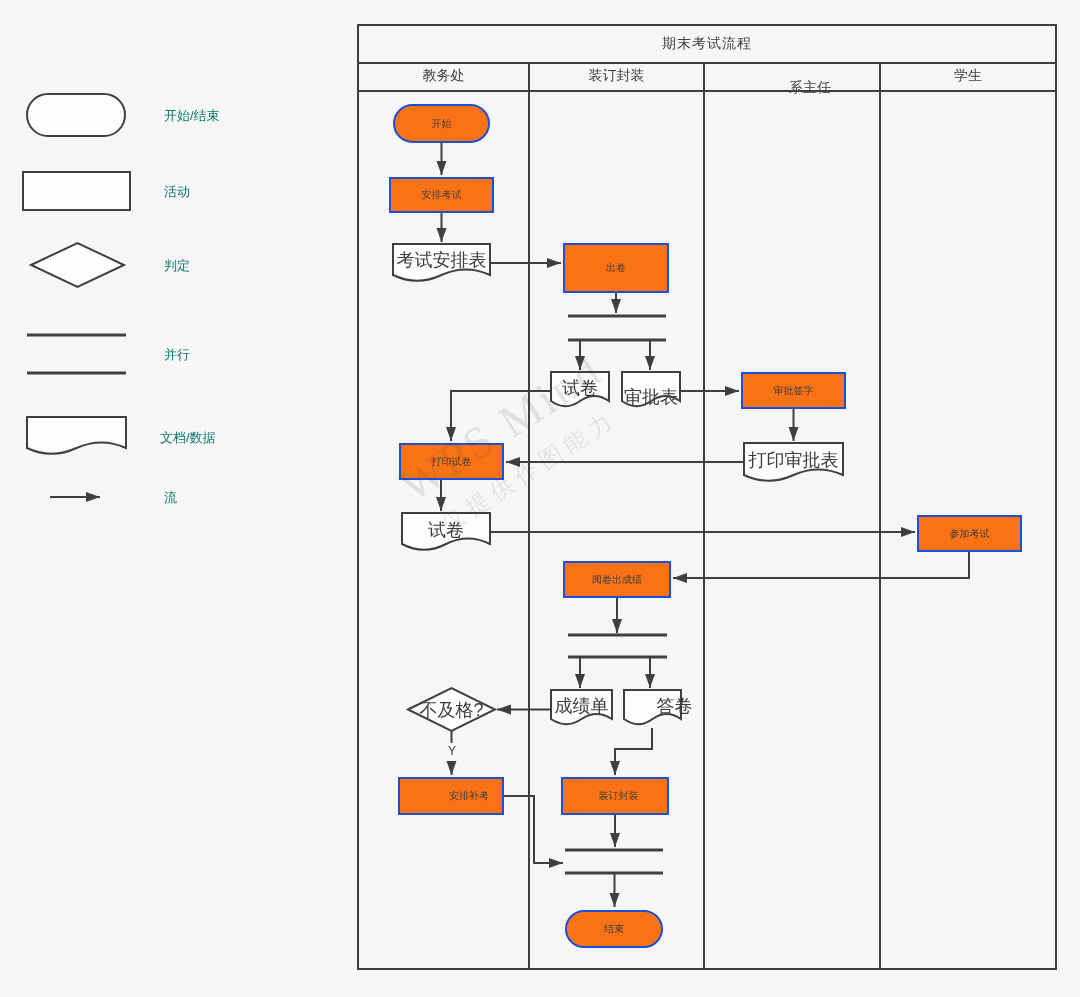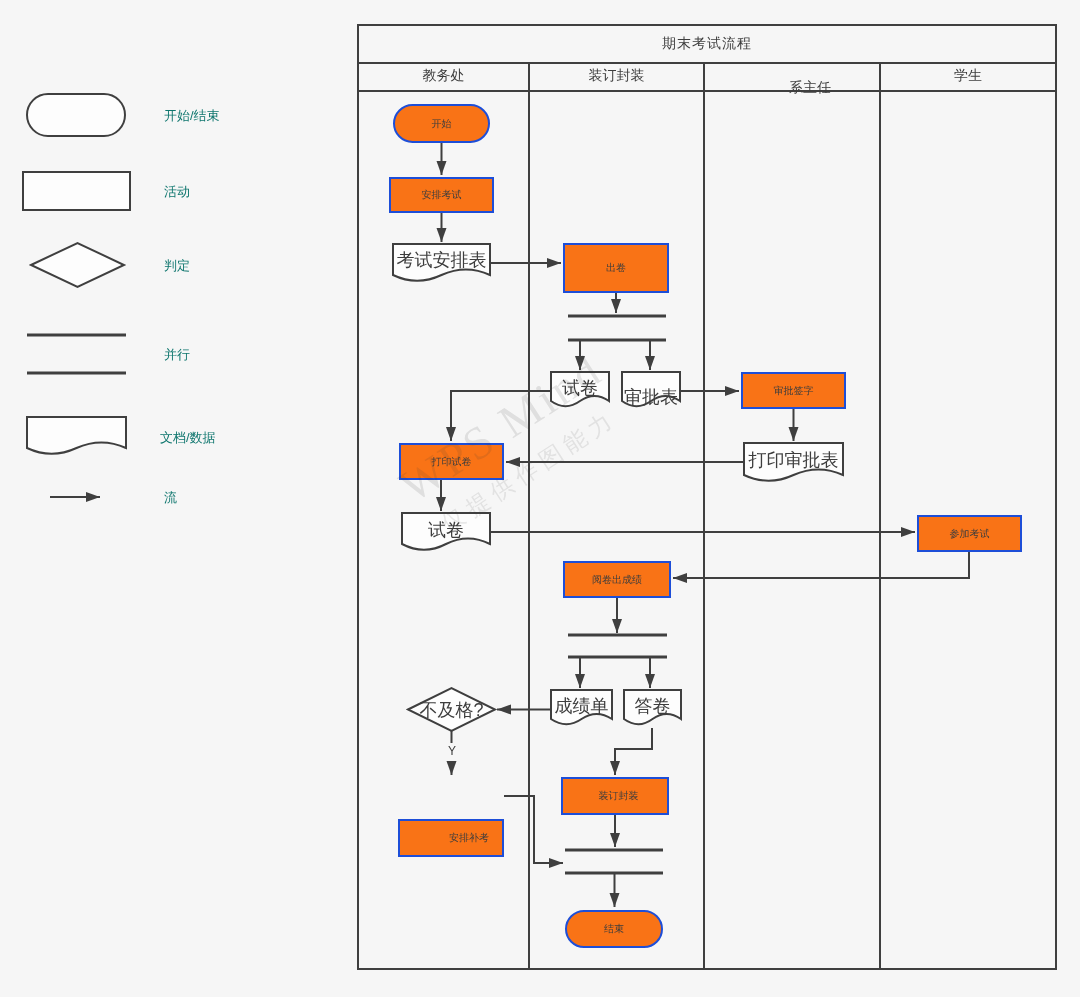--- a/index.html
+++ b/index.html
@@ -124,31 +124,31 @@
     <div class="hdr" style="left:522px;width:174px;">学生</div>
   </div>
 
   <div class="n" style="left:393px;top:104px;width:97px;height:39px;border-radius:19.5px;">开始</div>
   <div class="n" style="left:389px;top:177px;width:105px;height:36px;">安排考试</div>
   <div class="n" style="left:563px;top:243px;width:106px;height:50px;">出卷</div>
   <div class="n" style="left:741px;top:372px;width:105px;height:37px;">审批签字</div>
   <div class="n" style="left:399px;top:443px;width:105px;height:37px;">打印试卷</div>
   <div class="n" style="left:917px;top:515px;width:105px;height:37px;">参加考试</div>
   <div class="n" style="left:563px;top:561px;width:108px;height:37px;">阅卷出成绩</div>
-  <div class="n" style="left:398px;top:819px;width:106px;height:38px;padding-left:36px;">安排补考</div>
+  <div class="n" style="left:398px;top:777px;width:106px;height:38px;padding-left:36px;">安排补考</div>
   <div class="n" style="left:561px;top:777px;width:108px;height:38px;padding-left:7px;">装订封装</div>
   <div class="n" style="left:565px;top:910px;width:98px;height:38px;border-radius:19px;">结束</div>
 
   <div class="lbl" style="left:393px;top:248px;width:97px;height:24px;">考试安排表</div>
   <div class="lbl" style="left:551px;top:376px;width:58px;height:24px;">试卷</div>
   <div class="lbl" style="left:622px;top:376px;width:58px;height:24px;margin-top:9px;">审批表</div>
   <div class="lbl" style="left:744px;top:447px;width:99px;height:26px;">打印审批表</div>
   <div class="lbl" style="left:402px;top:517px;width:88px;height:26px;">试卷</div>
   <div class="lbl" style="left:551px;top:694px;width:61px;height:24px;">成绩单</div>
-  <div class="lbl" style="left:624px;top:694px;width:57px;height:24px;">答卷</div>
+  <div class="lbl" style="left:624px;top:694px;width:57px;height:24px;padding-left:22px;">答卷</div>
   <div class="lbl" style="left:408px;top:698px;width:87px;height:24px;">不及格?</div>
 
   <div class="y-lbl">Y</div>
 
   <div class="wm-center">
     <div class="l1">WPS Mind</div>
     <div class="l2">仅提供作图能力</div>
   </div>
 
 

